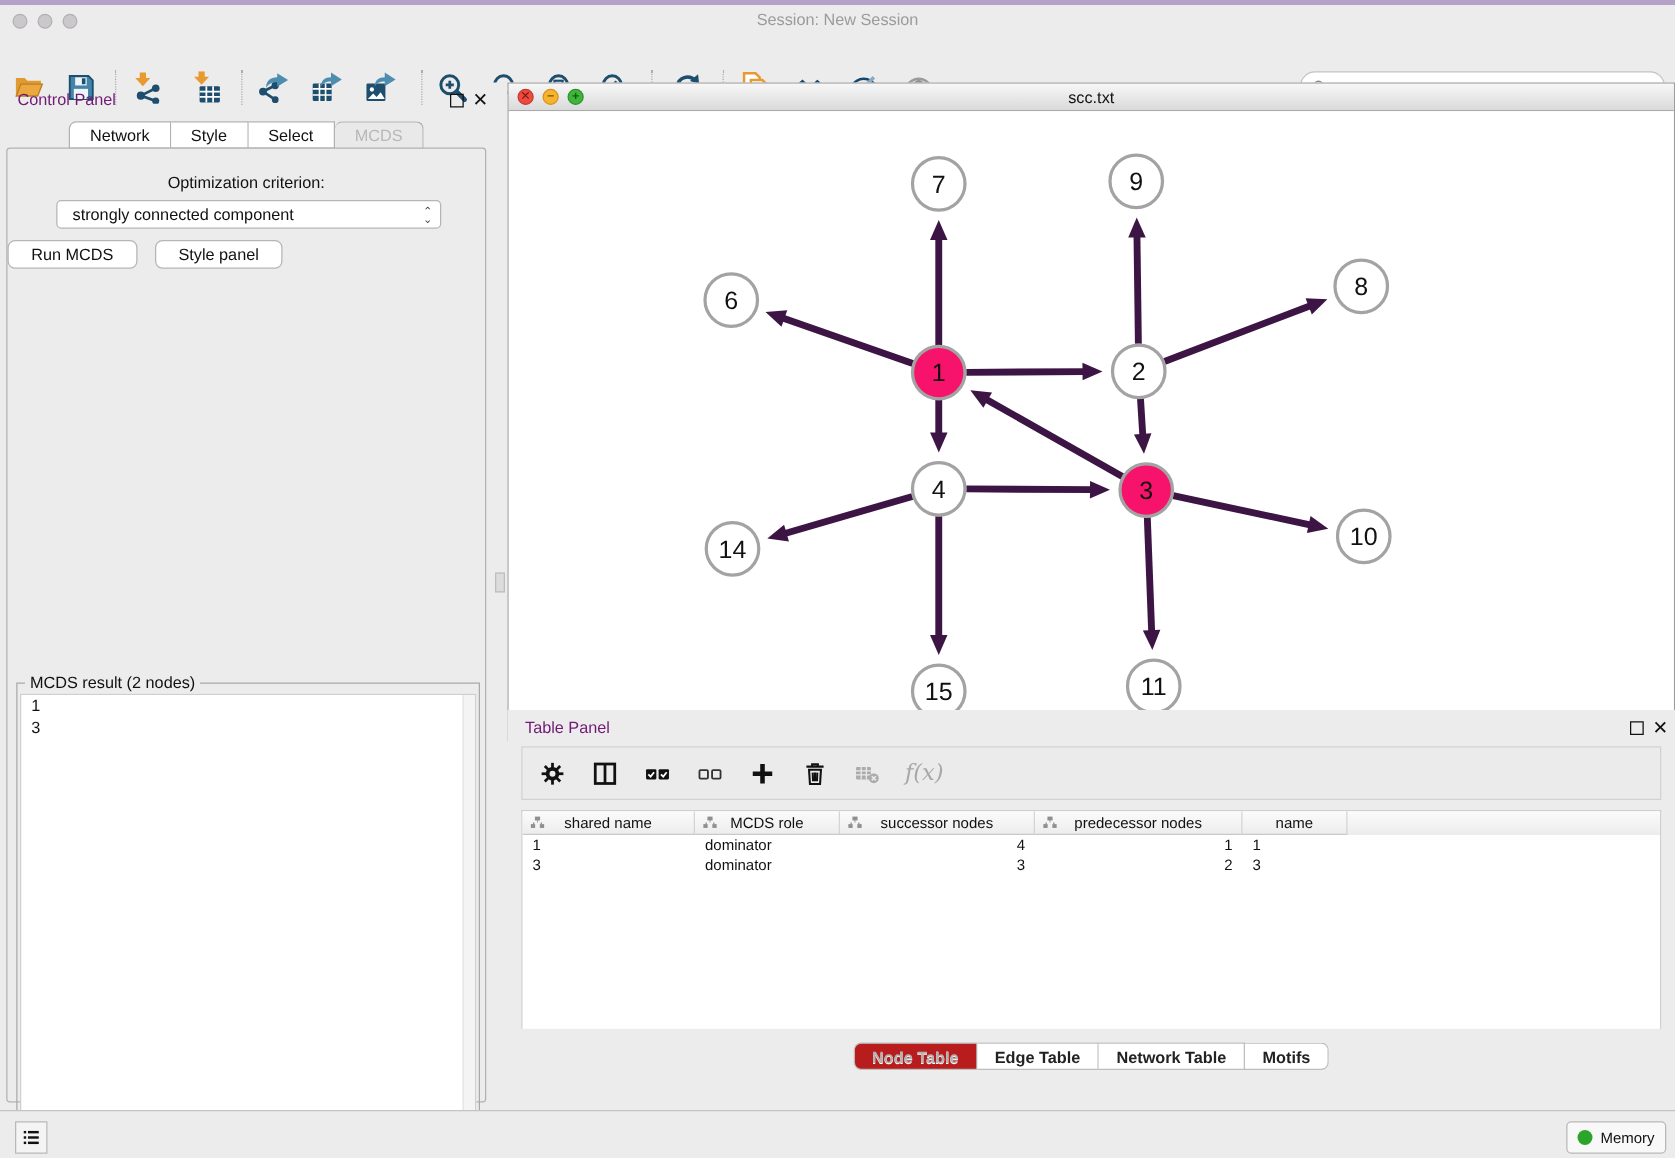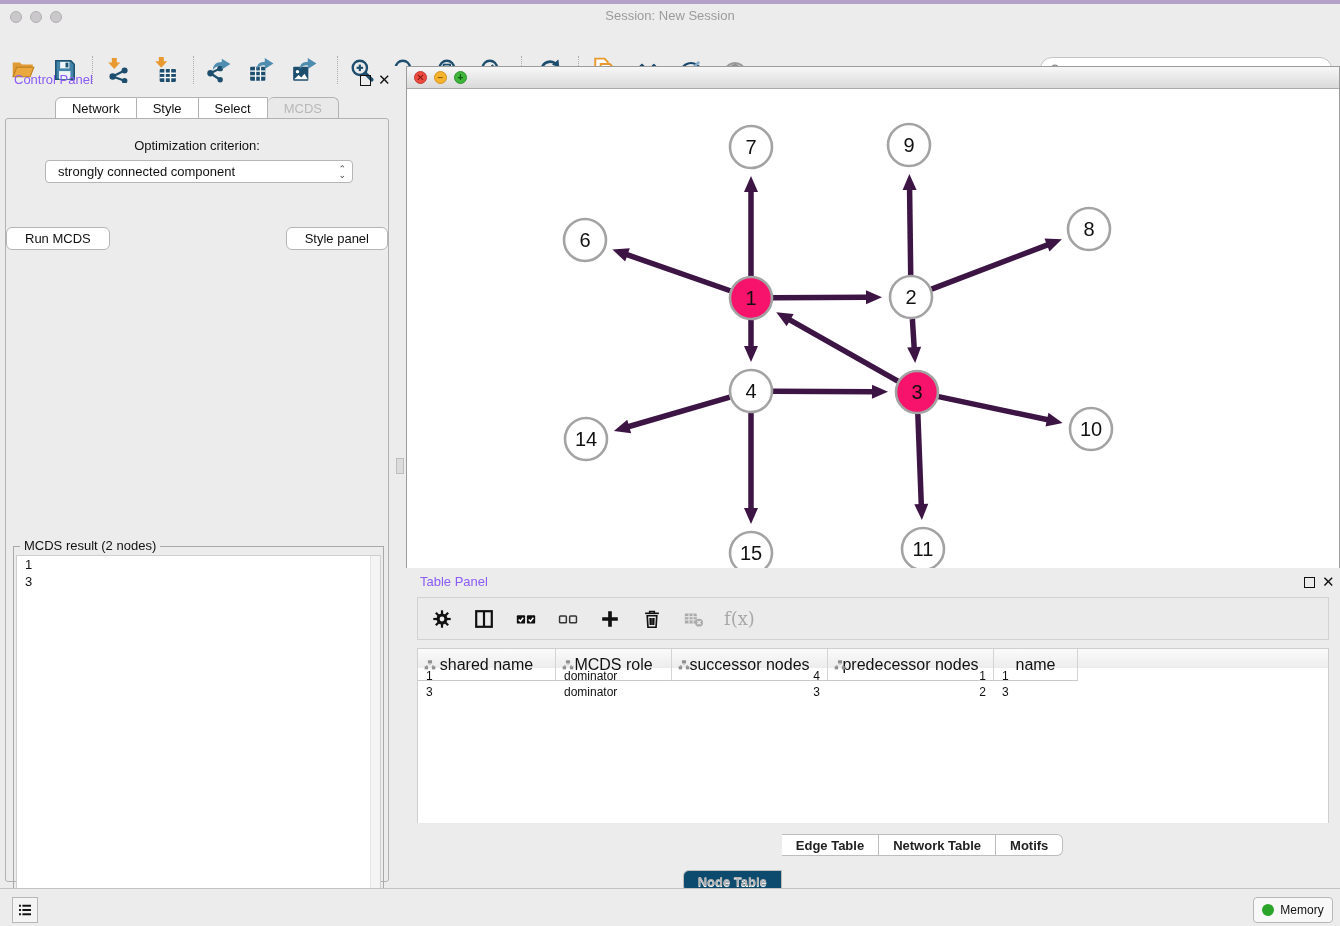--- a/index.html
+++ b/index.html
@@ -19,37 +19,37 @@
   .tb-icon { position:absolute; top:30px; width:28px; height:28px; display:flex; align-items:center; justify-content:center; cursor:default; }
   .tb-icon svg { width:26px; height:26px; }
   .tb-sep { position:absolute; top:30px; width:0; height:28px; border-left:1px dotted #adadad; }
   .search-wrap { position:absolute; left:1040px; top:31px; width:292px; height:26px; background:#fff; border:1px solid #c3c3c3; border-radius:12px; display:flex; align-items:center; padding-left:8px; }
   .search-wrap svg { width:14px; height:14px; }
   .search-wrap input { border:none; outline:none; flex:1; height:20px; font-size:13px; background:transparent; padding-left:5px; font-family:inherit; }
 
   
   .control-panel { position:absolute; left:0; top:66px; width:394px; height:820px; }
   .panel-header { position:absolute; left:0; top:0; width:100%; height:28px; }
-  .panel-title { position:absolute; left:14px; top:6px; color:#8b5cf6; }
+  .panel-title { position:absolute; left:14px; top:6px; color:#701a75; }
   .ph-float { position:absolute; width:11px; height:11px; border:1.6px solid #111; top:9px; }
   .ph-close { position:absolute; top:5px; font-weight:bold; font-size:15px; color:#111; }
   .control-panel .ph-float { left:360px; } .control-panel .ph-close { left:378px; }
 
   .cp-tabs { position:absolute; left:0; top:31px; width:100%; height:22px; display:flex; justify-content:center; }
   .tab { height:22px; padding:0 16px; background:#fff; border:1px solid #b2b2b2; border-left:none; display:flex; align-items:center; font-size:13px; color:#111; }
   .tab:first-child { border-left:1px solid #b2b2b2; border-top-left-radius:6px; }
   .tab:last-child { border-top-right-radius:6px; }
   .tab.active { background:#e9e9e9; color:#b8b8b8; border-bottom-color:#e9e9e9; border-top-left-radius:6px; border-top-right-radius:6px; }
 
   .cp-body { position:absolute; left:5px; top:52px; width:384px; height:764px; border:1px solid #b2b2b2; border-radius:3px; background:#ececec; }
   .opt-label { position:absolute; left:0; width:100%; top:19px; text-align:center; color:#111; }
   .opt-select { position:absolute; left:39px; top:41px; width:308px; height:23px; background:#fff; border:1px solid #b5b5b5; border-radius:4px; display:flex; align-items:center; padding:0 6px 0 12px; }
   .opt-select .val { flex:1; font-size:13px; color:#111; }
   .stepper { display:flex; flex-direction:column; align-items:center; line-height:6px; font-size:9px; color:#444; }
-  .btn-row { position:absolute; left:0; top:73px; width:100%; display:flex; justify-content:space-between; gap:14px;margin-top:35px; }
+  .btn-row { position:absolute; left:0; top:73px; width:100%; display:flex; justify-content:flex-start; gap:14px; }
   .push-btn { height:23px; padding:0 18px; background:#fff; border:1px solid #b5b5b5; border-radius:6px; font-size:13px; color:#111; display:flex; align-items:center; }
 
   .result-box { position:absolute; left:7px; top:427px; width:371px; height:378px; border:1px solid #a9a9a9; }
   .result-legend { position:absolute; left:6px; top:-9px; background:#ececec; padding:0 4px; color:#111; font-size:13px; }
   .result-inner { position:absolute; left:2px; top:8px; right:2px; bottom:2px; background:#fff; border:1px solid #cfcfcf; overflow:hidden; }
   .result-line { padding:1px 0 1px 8px; font-size:13px; color:#111; }
   .result-scroll { position:absolute; right:0; top:0; width:10px; height:100%; background:#f4f4f4; border-left:1px solid #e4e4e4; }
 
   
   .v-divider { position:absolute; left:394px; top:66px; width:12px; height:820px; background:#ececec; }
@@ -66,34 +66,34 @@
   .net-canvas { position:absolute; left:0; top:22px; width:932px; height:504px; background:#fff; }
   .net-grip { position:absolute; left:456px; bottom:0px; width:14px; height:4px; background:#d6d6d6; }
 
   
   .table-panel { position:absolute; left:406px; top:568px; width:934px; height:291px; background:#ececec; }
   .table-panel .ph-float { left:1298px; } .table-panel .ph-close { left:1316px; }
   .table-panel .ph-float { left:898px; } .table-panel .ph-close { left:916px; }
   .tp-toolbar { position:absolute; left:11px; top:29px; width:912px; height:43px; background:#ebebeb; border:1px solid #d2d2d2; display:flex; align-items:center; gap:18px; padding-left:12px; }
   .tp-ic { width:24px; height:24px; display:flex; align-items:center; justify-content:center; }
   .tp-ic svg { width:22px; height:22px; }
-  .fx-label { font-family:"DejaVu Serif",serif; font-size:18px; color:#a8a8a8; }
+  .fx-label { font-family:"DejaVu Serif",serif; font-style:italic; font-size:18px; color:#a8a8a8; }
 
   .node-table { position:absolute; left:11px; top:80px; width:912px; height:175px; background:#fff; border:1px solid #cfcfcf; border-bottom:none; overflow:hidden; }
   .nt-head { display:flex; height:19px; background:linear-gradient(#fbfbfb,#ececec); }
-  .nt-hcell { height:32px; border-right:1px solid #d4d4d4; border-bottom:1px solid #c9c9c9; display:flex; align-items:center; justify-content:center; gap:5px; font-size:16px; color:#111; position:relative; }
+  .nt-hcell { height:19px; border-right:1px solid #d4d4d4; border-bottom:1px solid #c9c9c9; display:flex; align-items:center; justify-content:center; gap:5px; font-size:12px; color:#111; position:relative; }
   .nt-hcell svg { width:12px; height:12px; position:absolute; left:6px; }
   .nt-row { display:flex; height:16px; }
   .nt-cell { font-size:12px; color:#111; padding:1px 8px 0 8px; white-space:nowrap; overflow:hidden; }
 
   .tp-tabs { position:absolute; left:0; top:266px; width:100%; display:flex; justify-content:center; }
   .tp-tab { height:22px; padding:0 14px; background:#fff; border:1px solid #bdbdbd; border-left:none; display:flex; align-items:center; font-size:13px; font-weight:bold; color:#222; }
   .tp-tab:first-child { border-left:1px solid #bdbdbd; border-top-left-radius:6px; border-bottom-left-radius:6px; }
   .tp-tab:last-child { border-top-right-radius:6px; border-bottom-right-radius:6px; }
-  .tp-tab.disabled { background:#0c4a6e; color:#b2b2b2; text-shadow:0 1px 0 #fff;margin-top:36px; }
+  .tp-tab.disabled { background:#b91c1c; color:#b2b2b2; text-shadow:0 1px 0 #fff; }
 
   
   .status-bar { position:absolute; left:0; top:888px; width:1340px; height:38px; border-top:1px solid #c3c3c3; background:#ececec; }
   .sb-left-btn { position:absolute; left:12px; top:8px; width:26px; height:26px; background:#f4f4f4; border:1px solid #b8b8b8; display:flex; align-items:center; justify-content:center; }
   .sb-left-btn svg { width:18px; height:18px; }
   .memory-btn { position:absolute; left:1253px; top:8px; width:80px; height:26px; background:#f8f8f8; border:1px solid #b8b8b8; border-radius:4px; display:flex; align-items:center; justify-content:center; gap:6px; font-size:12px; color:#111; }
   .mem-dot { width:12px; height:12px; border-radius:50%; background:#2aa52a; }
 </style>
 </head>
 <body>
@@ -304,20 +304,21 @@
 
   <div class="v-divider">
     <div class="v-grip"></div>
   </div>
 
   <div class="net-window">
     <div class="net-titlebar">
       <span class="mac-dot mac-red">✕</span>
       <span class="mac-dot mac-yellow">−</span>
       <span class="mac-dot mac-green">+</span>
+      <span class="net-title">scc.txt</span>
     </div>
     <div class="net-canvas">
       <svg id="graph-svg" width="932" height="504" viewBox="0 0 932 504">
           <line x1="344" y1="187" x2="344" y2="101" stroke="#3d1544" stroke-width="5.5"></line>
           <polygon points="344,87 351,103 337,103" fill="#3d1544"></polygon>
           <line x1="323.23121807335133" y1="201.7434376400866" x2="218.59352831117695" y2="165.18328097619437" stroke="#3d1544" stroke-width="5.5"></line>
           <polygon points="205.37703072149142,160.56546856534038 222.7905056008447,159.23471966861646 218.17269318999075,172.45121725830197" fill="#3d1544"></polygon>
           <line x1="365.9995703250881" y1="208.8625026854682" x2="461.00083981914605" y2="208.26874475113036" stroke="#3d1544" stroke-width="5.5"></line>
           <polygon points="475.0005663896566,208.18124646006464 459.0446280260345,215.2811077922522 458.9571297349688,201.28138122174155" fill="#3d1544"></polygon>
           <line x1="344" y1="231" x2="344" y2="259" stroke="#3d1544" stroke-width="5.5"></line>

